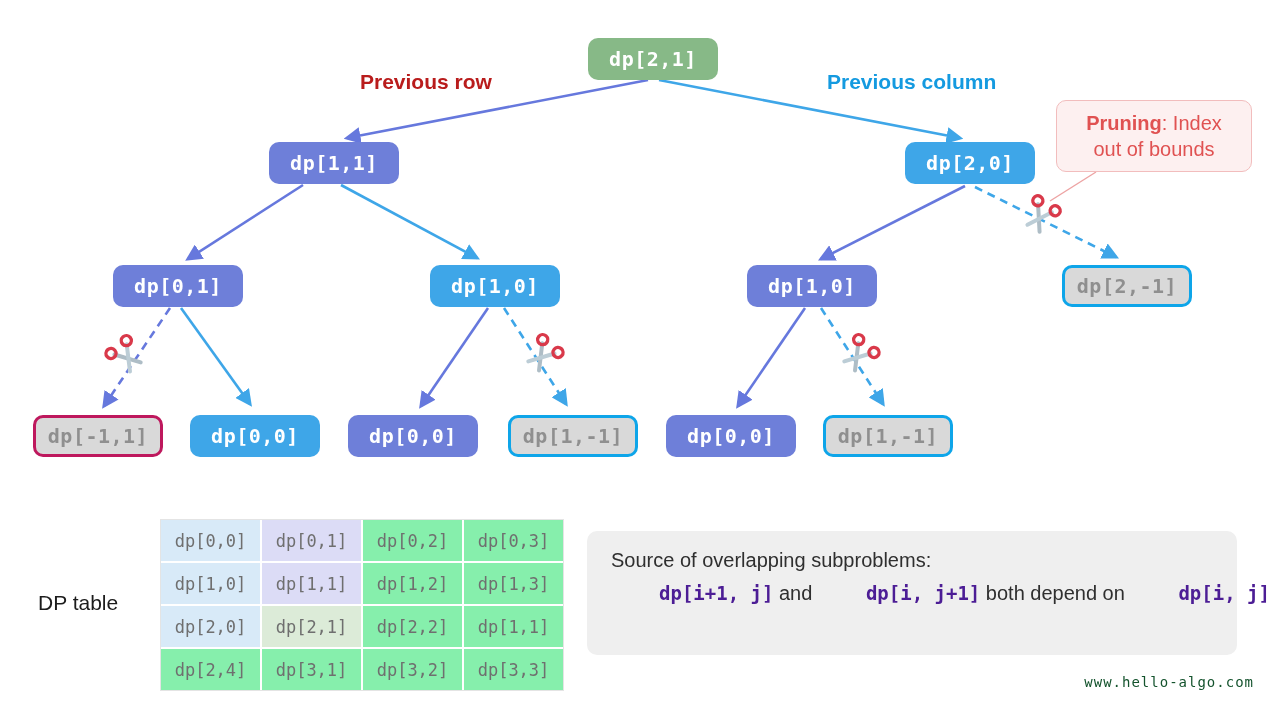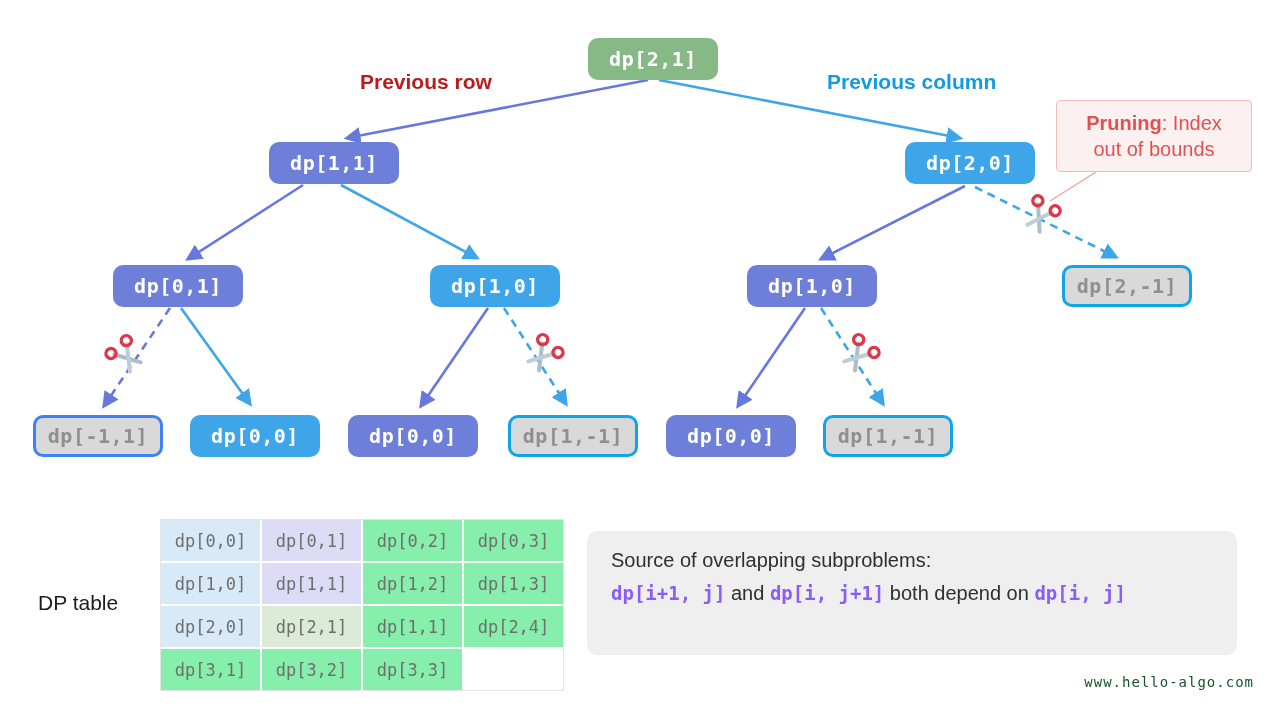--- a/index.html
+++ b/index.html
@@ -8,21 +8,21 @@
   svg.layer{position:absolute;left:0;top:0;width:1280px;height:720px;pointer-events:none;}
 
   
   .node{position:absolute;width:130px;height:42px;border-radius:10px;box-sizing:border-box;
         display:flex;align-items:center;justify-content:center;
         font:700 20px "DejaVu Sans Mono",monospace;color:#ffffff;letter-spacing:.5px;}
   .green{background:#87b987;}
   .purple{background:#6e7fd9;}
   .blue{background:#3ea6e8;}
   .pruned{background:#d9d9d9;color:#8f8f8f;}
-  .pb-purple{border:3px solid #3b82f6;}
+  .pb-purple{border:3px solid #be185d;}
   .pb-blue{border:3px solid #0ea5e9;}
 
   #n-root {left:588px;top:38px;}
   #n-11   {left:269px;top:142px;}
   #n-20   {left:905px;top:142px;}
   #n-01   {left:113px;top:265px;}
   #n-10b  {left:430px;top:265px;}
   #n-10p  {left:747px;top:265px;}
   #n-2m1  {left:1062px;top:265px;}
   #n-m11  {left:33px;top:415px;}
@@ -32,42 +32,42 @@
   #n-00p2 {left:666px;top:415px;}
   #n-1m1b {left:823px;top:415px;}
 
   
   .edge-label{position:absolute;font:700 21px "Liberation Sans",sans-serif;white-space:nowrap;}
   #lbl-row{left:360px;top:70px;color:#b91c1c;}
   #lbl-col{left:827px;top:70px;color:#149ae0;}
 
   
   #callout{position:absolute;left:1056px;top:100px;width:194px;height:70px;
-           background:#fdf0f0;border:1.5px solid #f2bdbd;border-radius:4px;
+           background:#fdf0f0;border:1.5px solid #f2bdbd;border-radius:10px;
            color:#e05252;font:400 20px "Liberation Sans",sans-serif;line-height:1.3;
            display:flex;flex-direction:column;align-items:center;justify-content:center;text-align:center;}
   #callout .b{font-weight:700;}
 
   
   #dp-table{position:absolute;left:161px;top:520px;display:grid;
             grid-template-columns:repeat(4,99px);grid-auto-rows:41px;gap:2px;
             background:#ffffff;outline:1px solid #e4e4e4;}
   .cell{display:flex;align-items:center;justify-content:center;background:#86efac;
         font:500 17px "DejaVu Sans Mono",monospace;color:#6f6f6f;}
   .cell.cb{background:#d8eaf8;}
   .cell.cp{background:#dcdcf6;}
   .cell.cg{background:#dcebd8;}
   #dp-label{position:absolute;left:30px;top:591px;font:400 21px "Liberation Sans",sans-serif;color:#1c1c1c;margin-left:8px;}
 
   
   #note{position:absolute;left:587px;top:531px;width:650px;height:124px;box-sizing:border-box;
         background:#efefef;border-radius:10px;padding:18px 0 0 24px;}
   #note .l1{font:400 20px "Liberation Sans",sans-serif;color:#2f2f2f;margin-bottom:10px;}
   #note .l2{font:400 20px "Liberation Sans",sans-serif;color:#2f2f2f;white-space:nowrap;}
-  #note .code{font:700 19px "DejaVu Sans Mono",monospace;color:#8b5cf6;}
+  #note .code{font:700 19px "DejaVu Sans Mono",monospace;color:#4c1d95;margin-left:48px;}
 
   #watermark{position:absolute;right:26px;top:674px;font:400 14px "DejaVu Sans Mono",monospace;
              color:#14532d;letter-spacing:1px;}
 </style>
 </head>
 <body>
 
 <div id="canvas">
 
   <svg class="layer" viewBox="0 0 1280 720">
@@ -136,20 +136,21 @@
     <div class="cell cb">dp[0,0]</div>
     <div class="cell cp">dp[0,1]</div>
     <div class="cell">dp[0,2]</div>
     <div class="cell">dp[0,3]</div>
     <div class="cell cb">dp[1,0]</div>
     <div class="cell cp">dp[1,1]</div>
     <div class="cell">dp[1,2]</div>
     <div class="cell">dp[1,3]</div>
     <div class="cell cb">dp[2,0]</div>
     <div class="cell cg">dp[2,1]</div>
+    <div class="cell">dp[2,2]</div>
     <div class="cell">dp[1,1]</div>
     <div class="cell">dp[2,4]</div>
     <div class="cell">dp[3,1]</div>
     <div class="cell">dp[3,2]</div>
     <div class="cell">dp[3,3]</div>
   </div>
 
   <div id="note">
     <div class="l1">Source of overlapping subproblems:</div>
     <div class="l2"><span class="code">dp[i+1, j]</span><span>  and </span><span class="code">dp[i, j+1]</span><span> both depend on </span><span class="code">dp[i, j]</span></div>

